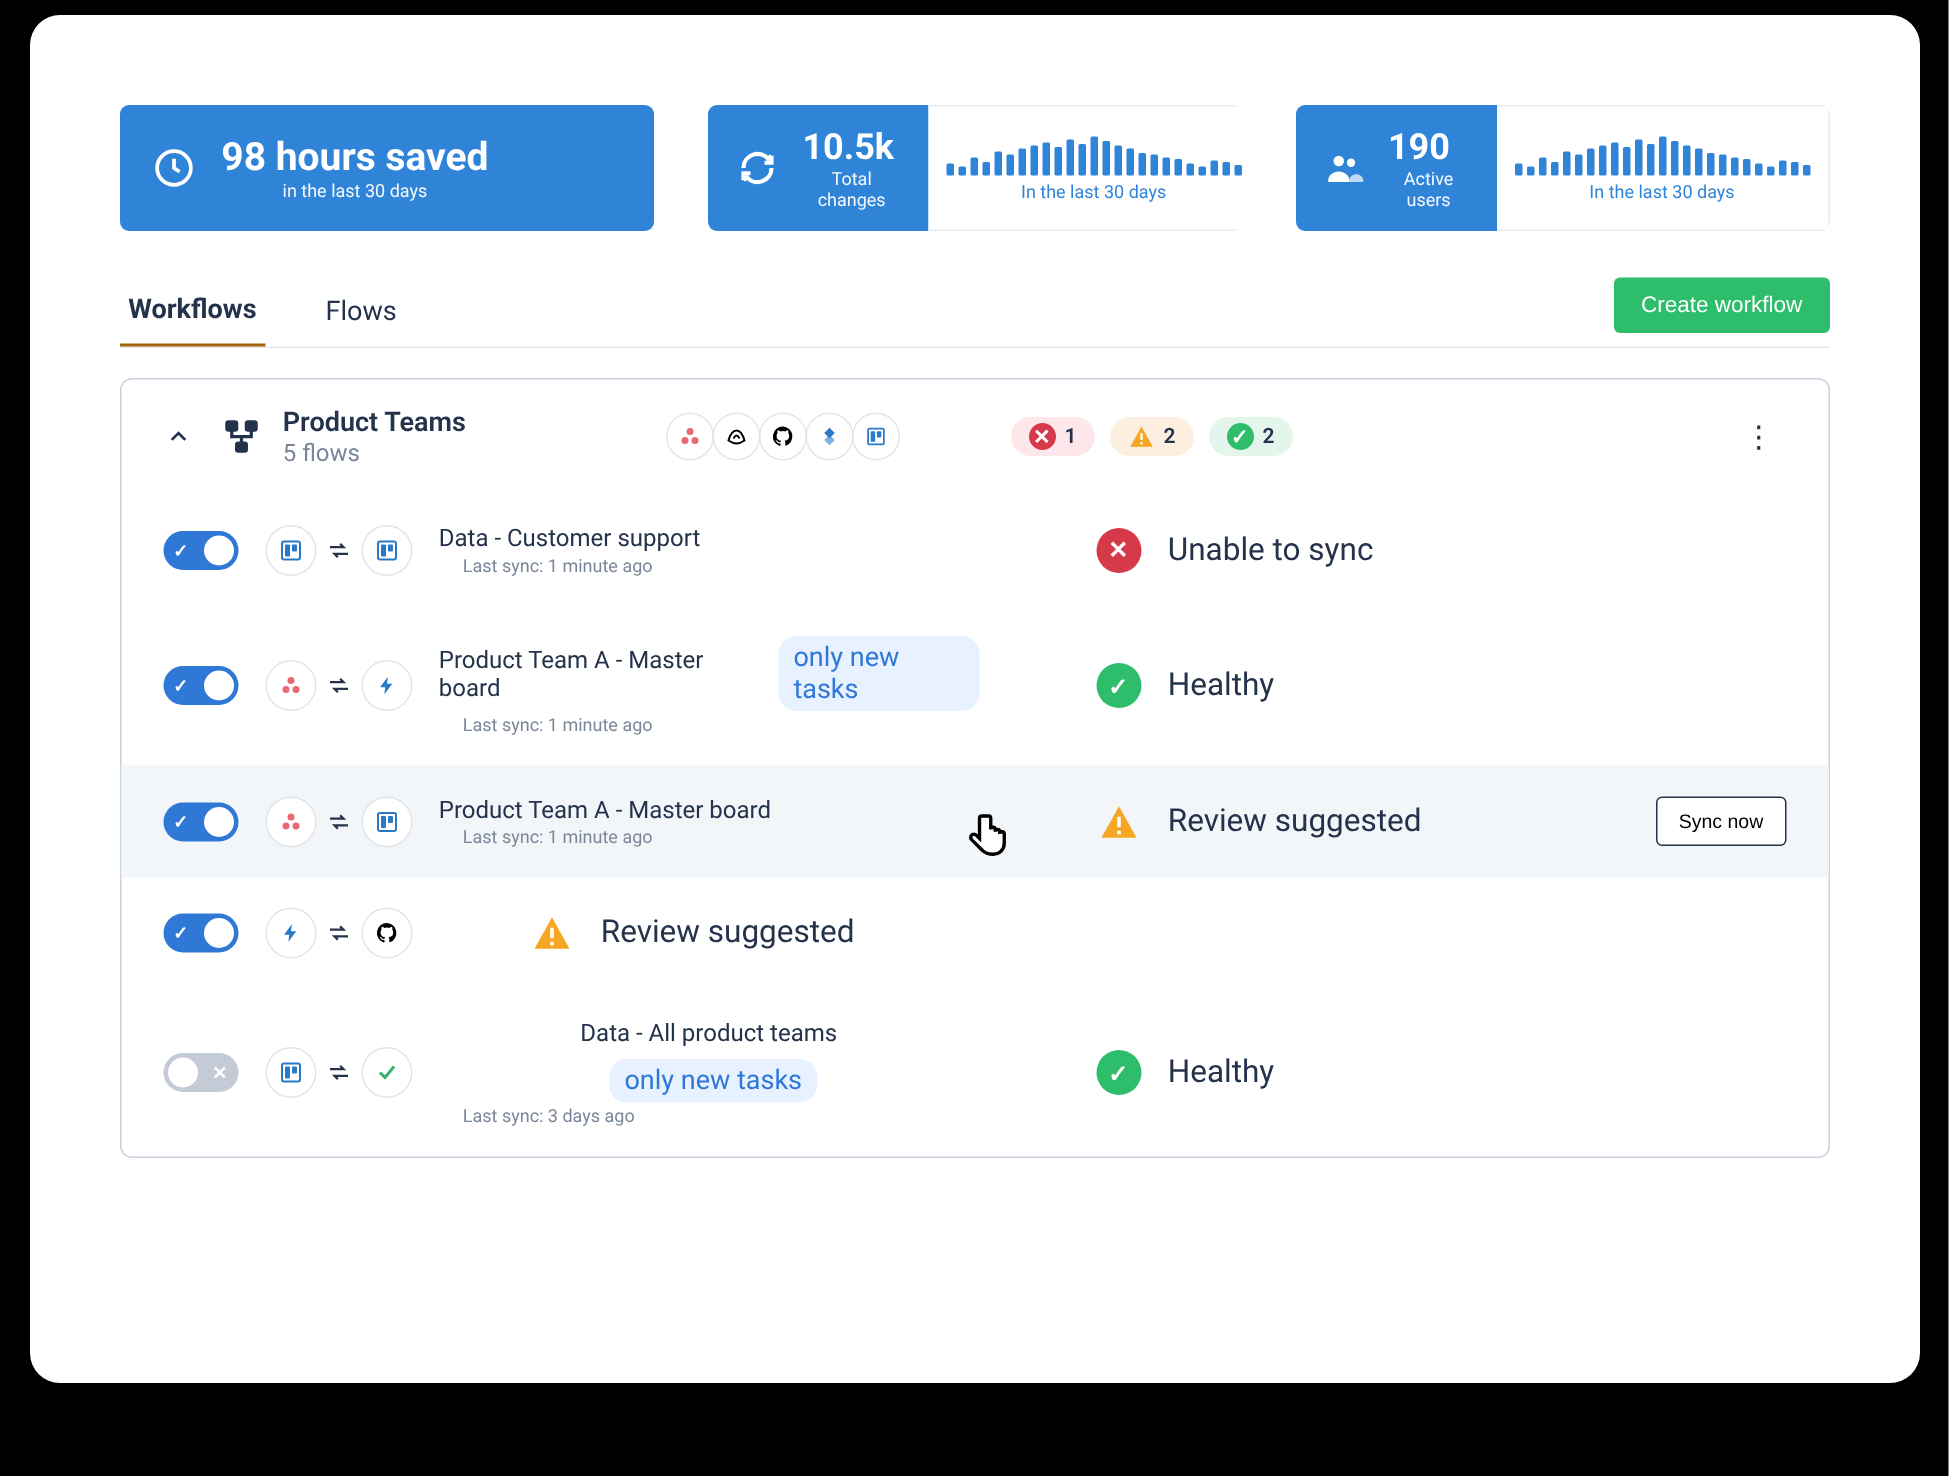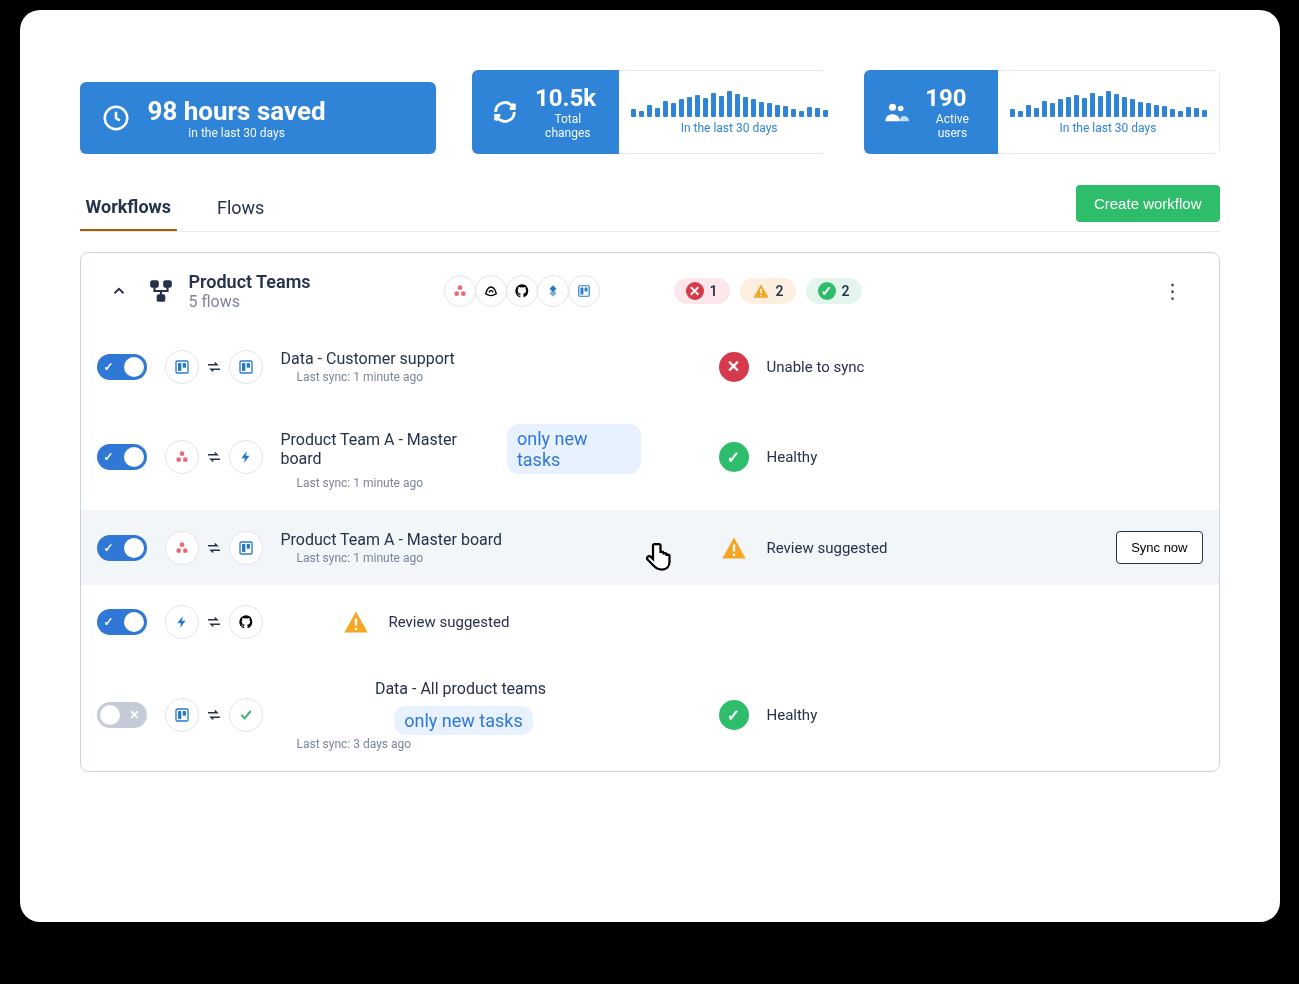--- a/index.html
+++ b/index.html
@@ -1,20 +1,20 @@
 <!DOCTYPE html>
 <html><head>
 <meta charset="utf-8">
 <style>
   * { box-sizing: border-box; margin: 0; padding: 0; }
   body { font-family: -apple-system, BlinkMacSystemFont, "Segoe UI", Roboto, sans-serif; background:#000; display:flex; justify-content:center; align-items:flex-start; padding:10px; }
   .frame { width:1260px; background:#fff; border-radius:20px; padding:60px 60px 150px 60px; }
 
   
-  .stats { display:flex; gap:36px; margin-bottom:30px;align-items:flex-end; }
+  .stats { display:flex; gap:36px; margin-bottom:30px; }
   .card { display:flex; border-radius:6px; overflow:hidden; flex:1; }
   .card .left { background:#2f84d8; color:#fff; display:flex; align-items:center; padding:14px 18px; gap:14px; }
   .card .left .icon { width:36px; height:36px; display:flex; align-items:center; justify-content:center; }
   .card .left .txt .big { font-size:24px; font-weight:700; white-space:nowrap; }
   .card .left .txt .small { font-size:12px; opacity:.95; text-align:center; }
   .card .right { background:#fff; border:1px solid #e5e9ef; border-left:none; flex:1; display:flex; flex-direction:column; align-items:center; justify-content:center; padding:8px 12px; color:#2f84d8; }
   .card .right .spark { display:flex; align-items:flex-end; gap:3px; height:28px; margin-bottom:4px; }
   .card .right .spark span { width:5px; background:#2f84d8; border-radius:1px; display:block; }
   .card .right .caption { font-size:12px; }
   .card.wide .left { flex:1; justify-content:flex-start; }
@@ -45,41 +45,41 @@
   .stb.err { background:#fde7ea; color:#24324b; }
   .stb.warn { background:#fcefe0; color:#24324b; }
   .stb.ok { background:#e4f5ec; color:#24324b; }
   .stb .dot { width:18px; height:18px; border-radius:50%; display:flex; align-items:center; justify-content:center; }
   .stb.err .dot { background:#d63949; color:#fff; }
   .stb.warn .dot { color:#f5a623; }
   .stb.ok .dot { background:#2ebd6b; color:#fff; }
   .kebab { margin-left:auto; color:#24324b; cursor:pointer; padding:4px 12px; font-size:20px; }
 
   
-  .flow { display:flex; align-items:center; padding:20px 16px; gap:18px; }
+  .flow { display:flex; align-items:center; padding:20px 28px; gap:18px; }
   .flow.hover { background:#f3f6f9; }
   .toggle { width:50px; height:26px; border-radius:13px; background:#2f78d6; position:relative; cursor:pointer; display:flex; align-items:center; }
   .toggle .knob { width:20px; height:20px; border-radius:50%; background:#fff; position:absolute; right:3px; top:3px; }
   .toggle::before { content:"✓"; color:#fff; font-size:12px; font-weight:700; position:absolute; left:7px; }
   .toggle.off { background:#c4cbd6; }
   .toggle.off .knob { left:3px; right:auto; }
   .toggle.off::before { content:"✕"; color:#fff; left:auto; right:7px; }
 
   .pair { display:flex; align-items:center; gap:6px; }
   .app { width:34px; height:34px; border:1px solid #e0e5ec; border-radius:50%; display:flex; align-items:center; justify-content:center; background:#fff; }
   .swap { width:18px; height:18px; color:#24324b; }
 
   .flow-title .t { font-size:16px; color:#24324b; }
   .flow-title .s { font-size:12px; color:#7a869a; margin-left:16px; margin-top:2px; }
   .flow-title { flex:0 0 360px; }
   .badge { background:#e7f1ff; color:#2f78d6; font-size:18px; padding:4px 10px; border-radius:12px; margin-left:6px; }
 
   .status-col { display:flex; align-items:center; gap:18px; flex:1; margin-left:60px; }
   .status-col .ic { width:30px; height:30px; display:flex; align-items:center; justify-content:center; }
-  .status-col .txt { font-size:15px; color:#24324b; }
+  .status-col .txt { font-size:21px; color:#24324b; }
   .ic.err { background:#d63949; border-radius:50%; color:#fff; font-weight:700; }
   .ic.ok { background:#2ebd6b; border-radius:50%; color:#fff; font-weight:700; }
   .ic.warn { color:#f5a623; }
 
   .sync-btn { border:1px solid #24324b; background:#fff; border-radius:4px; padding:8px 14px; font-size:13px; cursor:pointer; margin-left:auto; }
 
   .cursor { position:absolute; width:36px; height:36px; color:#000; }
   .flow.hover { position:relative; }
 
   

